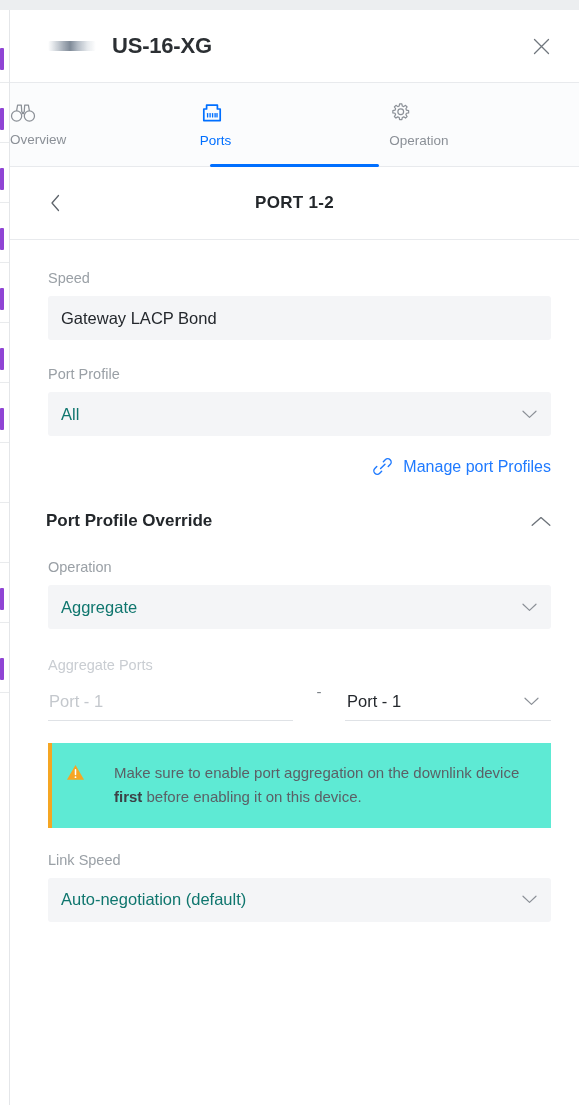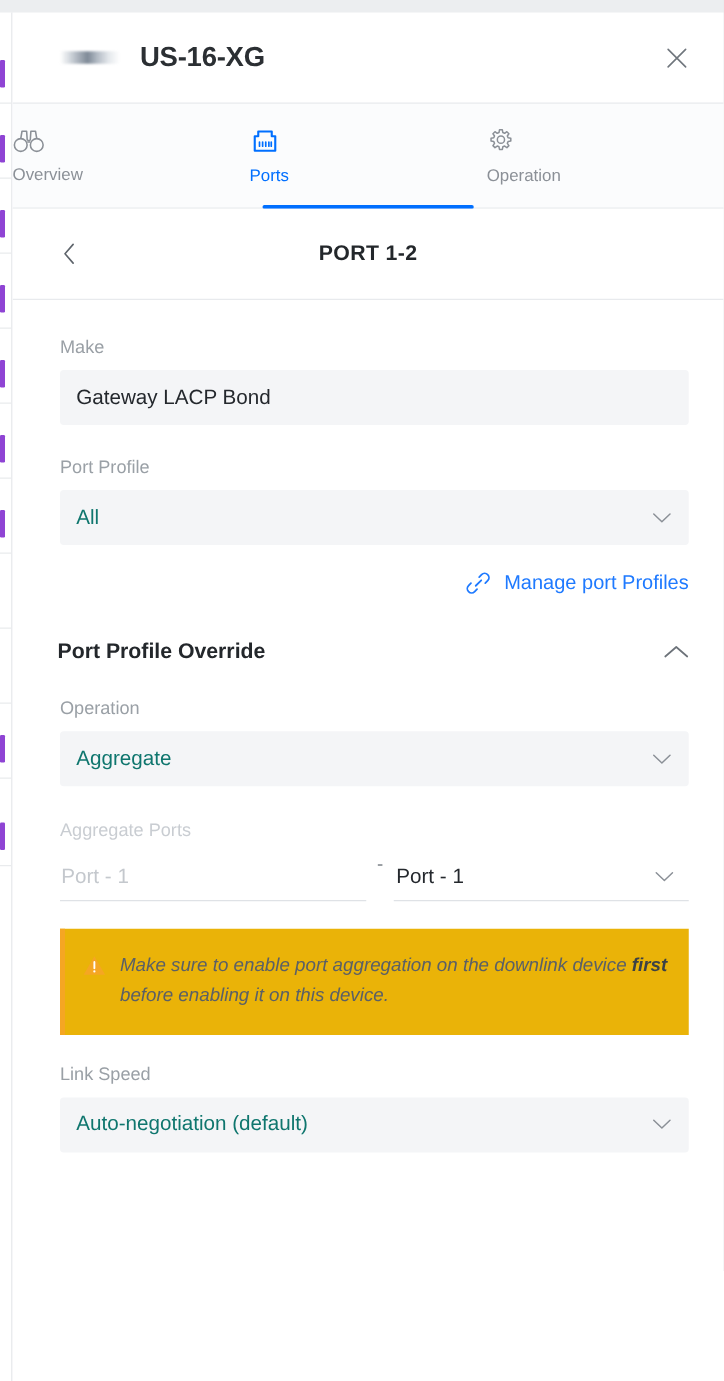--- a/index.html
+++ b/index.html
@@ -247,21 +247,21 @@
     color: #23272b;
   }
 
   
   #aggregate-block {
     margin-top: 28px;
     margin-bottom: 22px;
   }
   #aggregate-row {
     display: flex;
-    gap: 0;
+    gap: 15px;
     margin-top: 6px;
   }
   .underline-field {
     border-bottom: 1px solid #dfe2e6;
     height: 38px;
     display: flex;
     align-items: center;
     justify-content: space-between;
     box-sizing: border-box;
     font-size: 16.5px;
@@ -281,28 +281,27 @@
   #port-b {
     flex: 1 1 auto;
     color: #24282d;
     padding-left: 2px;
     padding-right: 12px;
     cursor: pointer;
   }
 
   
   #warning-box {
-    background: #eab308;
+    background: #5eead4;
     border-left: 4px solid #f5a623;
     padding: 18px 16px 18px 14px;
     display: flex;
-    gap: 11px;
+    gap: 29px;
     align-items: flex-start;
     margin-bottom: 24px;
-    font-style: italic;
   }
   #warning-text {
     font-size: 15px;
     line-height: 1.62;
     color: #5b6066;
   }
   #warning-text b {
     color: #3c4146;
     font-weight: 700;
   }
@@ -403,21 +402,21 @@
         <svg width="11" height="18" viewBox="0 0 11 18">
           <path d="M8.5 1.5 L2.0 9 L8.5 16.5" fill="none" stroke="#5e646b" stroke-width="1.3" stroke-linecap="round" stroke-linejoin="round"></path>
         </svg>
       </div>
       <div id="sub-title">PORT 1-2</div>
     </div>
 
     <div id="form-body">
 
       <div class="field">
-        <div class="field-label">Make</div>
+        <div class="field-label">Speed</div>
         <div class="input-box">Gateway LACP Bond</div>
       </div>
 
       <div class="field">
         <div class="field-label">Port Profile</div>
         <div class="select-box">
           <span>All</span>
           <svg class="chev" width="15" height="9" viewBox="0 0 15 9">
             <path d="M1 1.2 L7.5 7.4 L14 1.2" fill="none" stroke="#8b9097" stroke-width="1.2" stroke-linecap="round" stroke-linejoin="round"></path>
           </svg>

